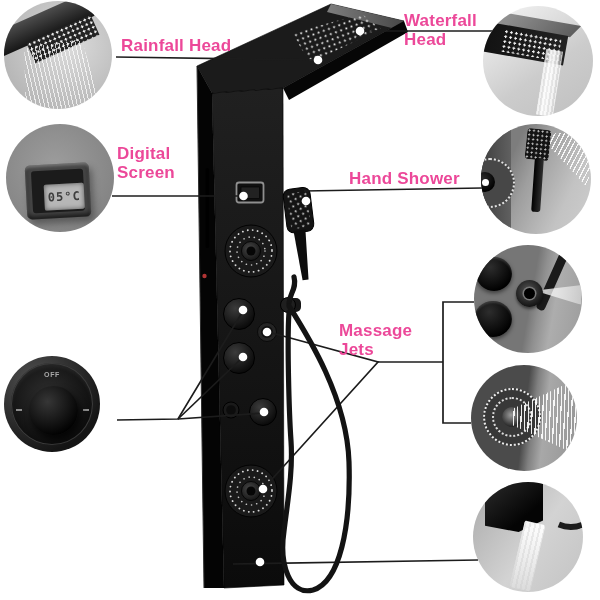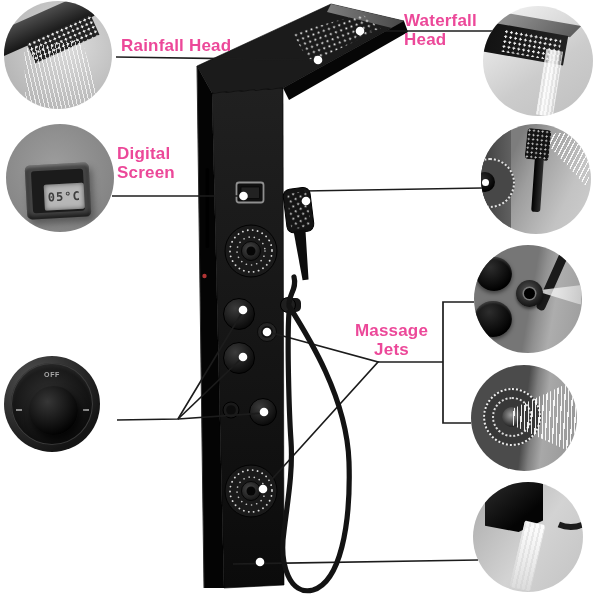--- a/index.html
+++ b/index.html
@@ -301,16 +301,17 @@
     <div class="ts-spout"></div>
     <div class="ts-water"></div>
     <div class="ts-water-streaks"></div>
   </div>
 
   <div class="callout" style="left:121px;top:36px;">Rainfall Head</div>
   <div class="callout" style="left:404px;top:11px;">Waterfall
 Head</div>
   <div class="callout" style="left:117px;top:144px;">Digital
 Screen</div>
-  <div class="callout" style="left:339px;top:321px;width:105px;text-align:center;">Massage
+  <div class="callout" style="left:349px;top:169px;">Hand Shower</div>
+  <div class="callout" style="left:339px;top:321px;width:105px;text-align:left;">Massage
 Jets</div>
 
 </div>
 
 </body></html>

